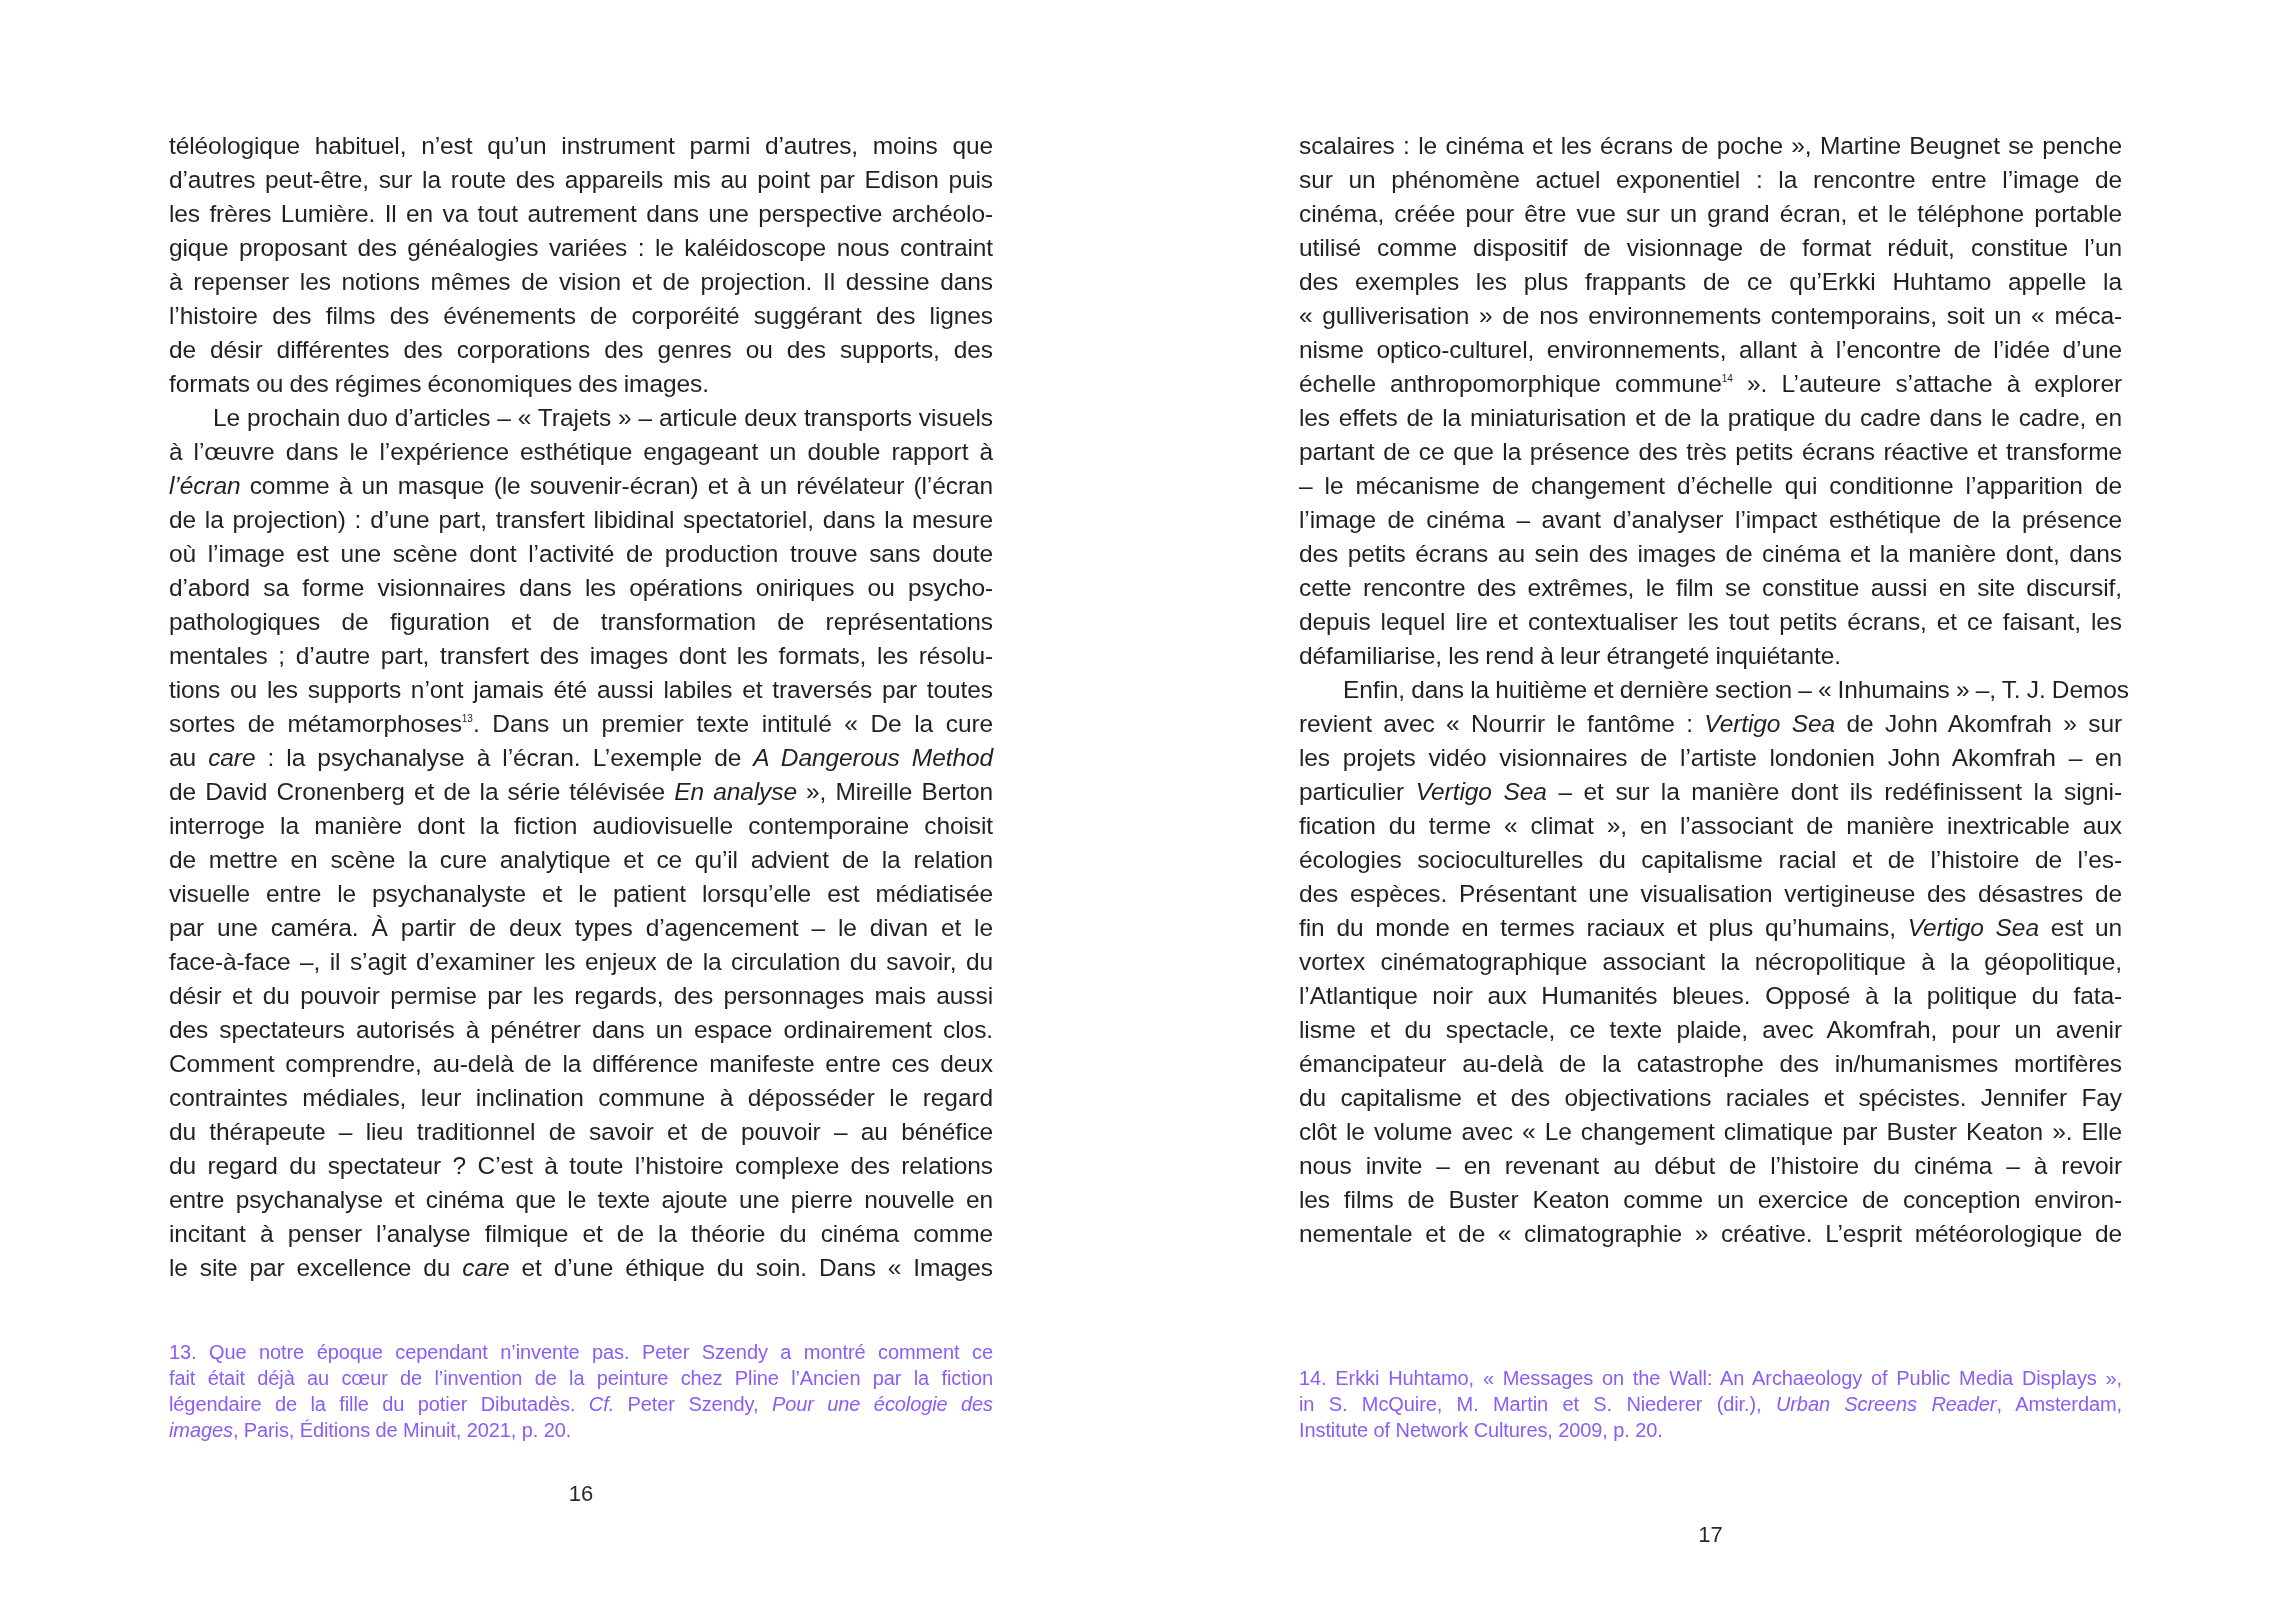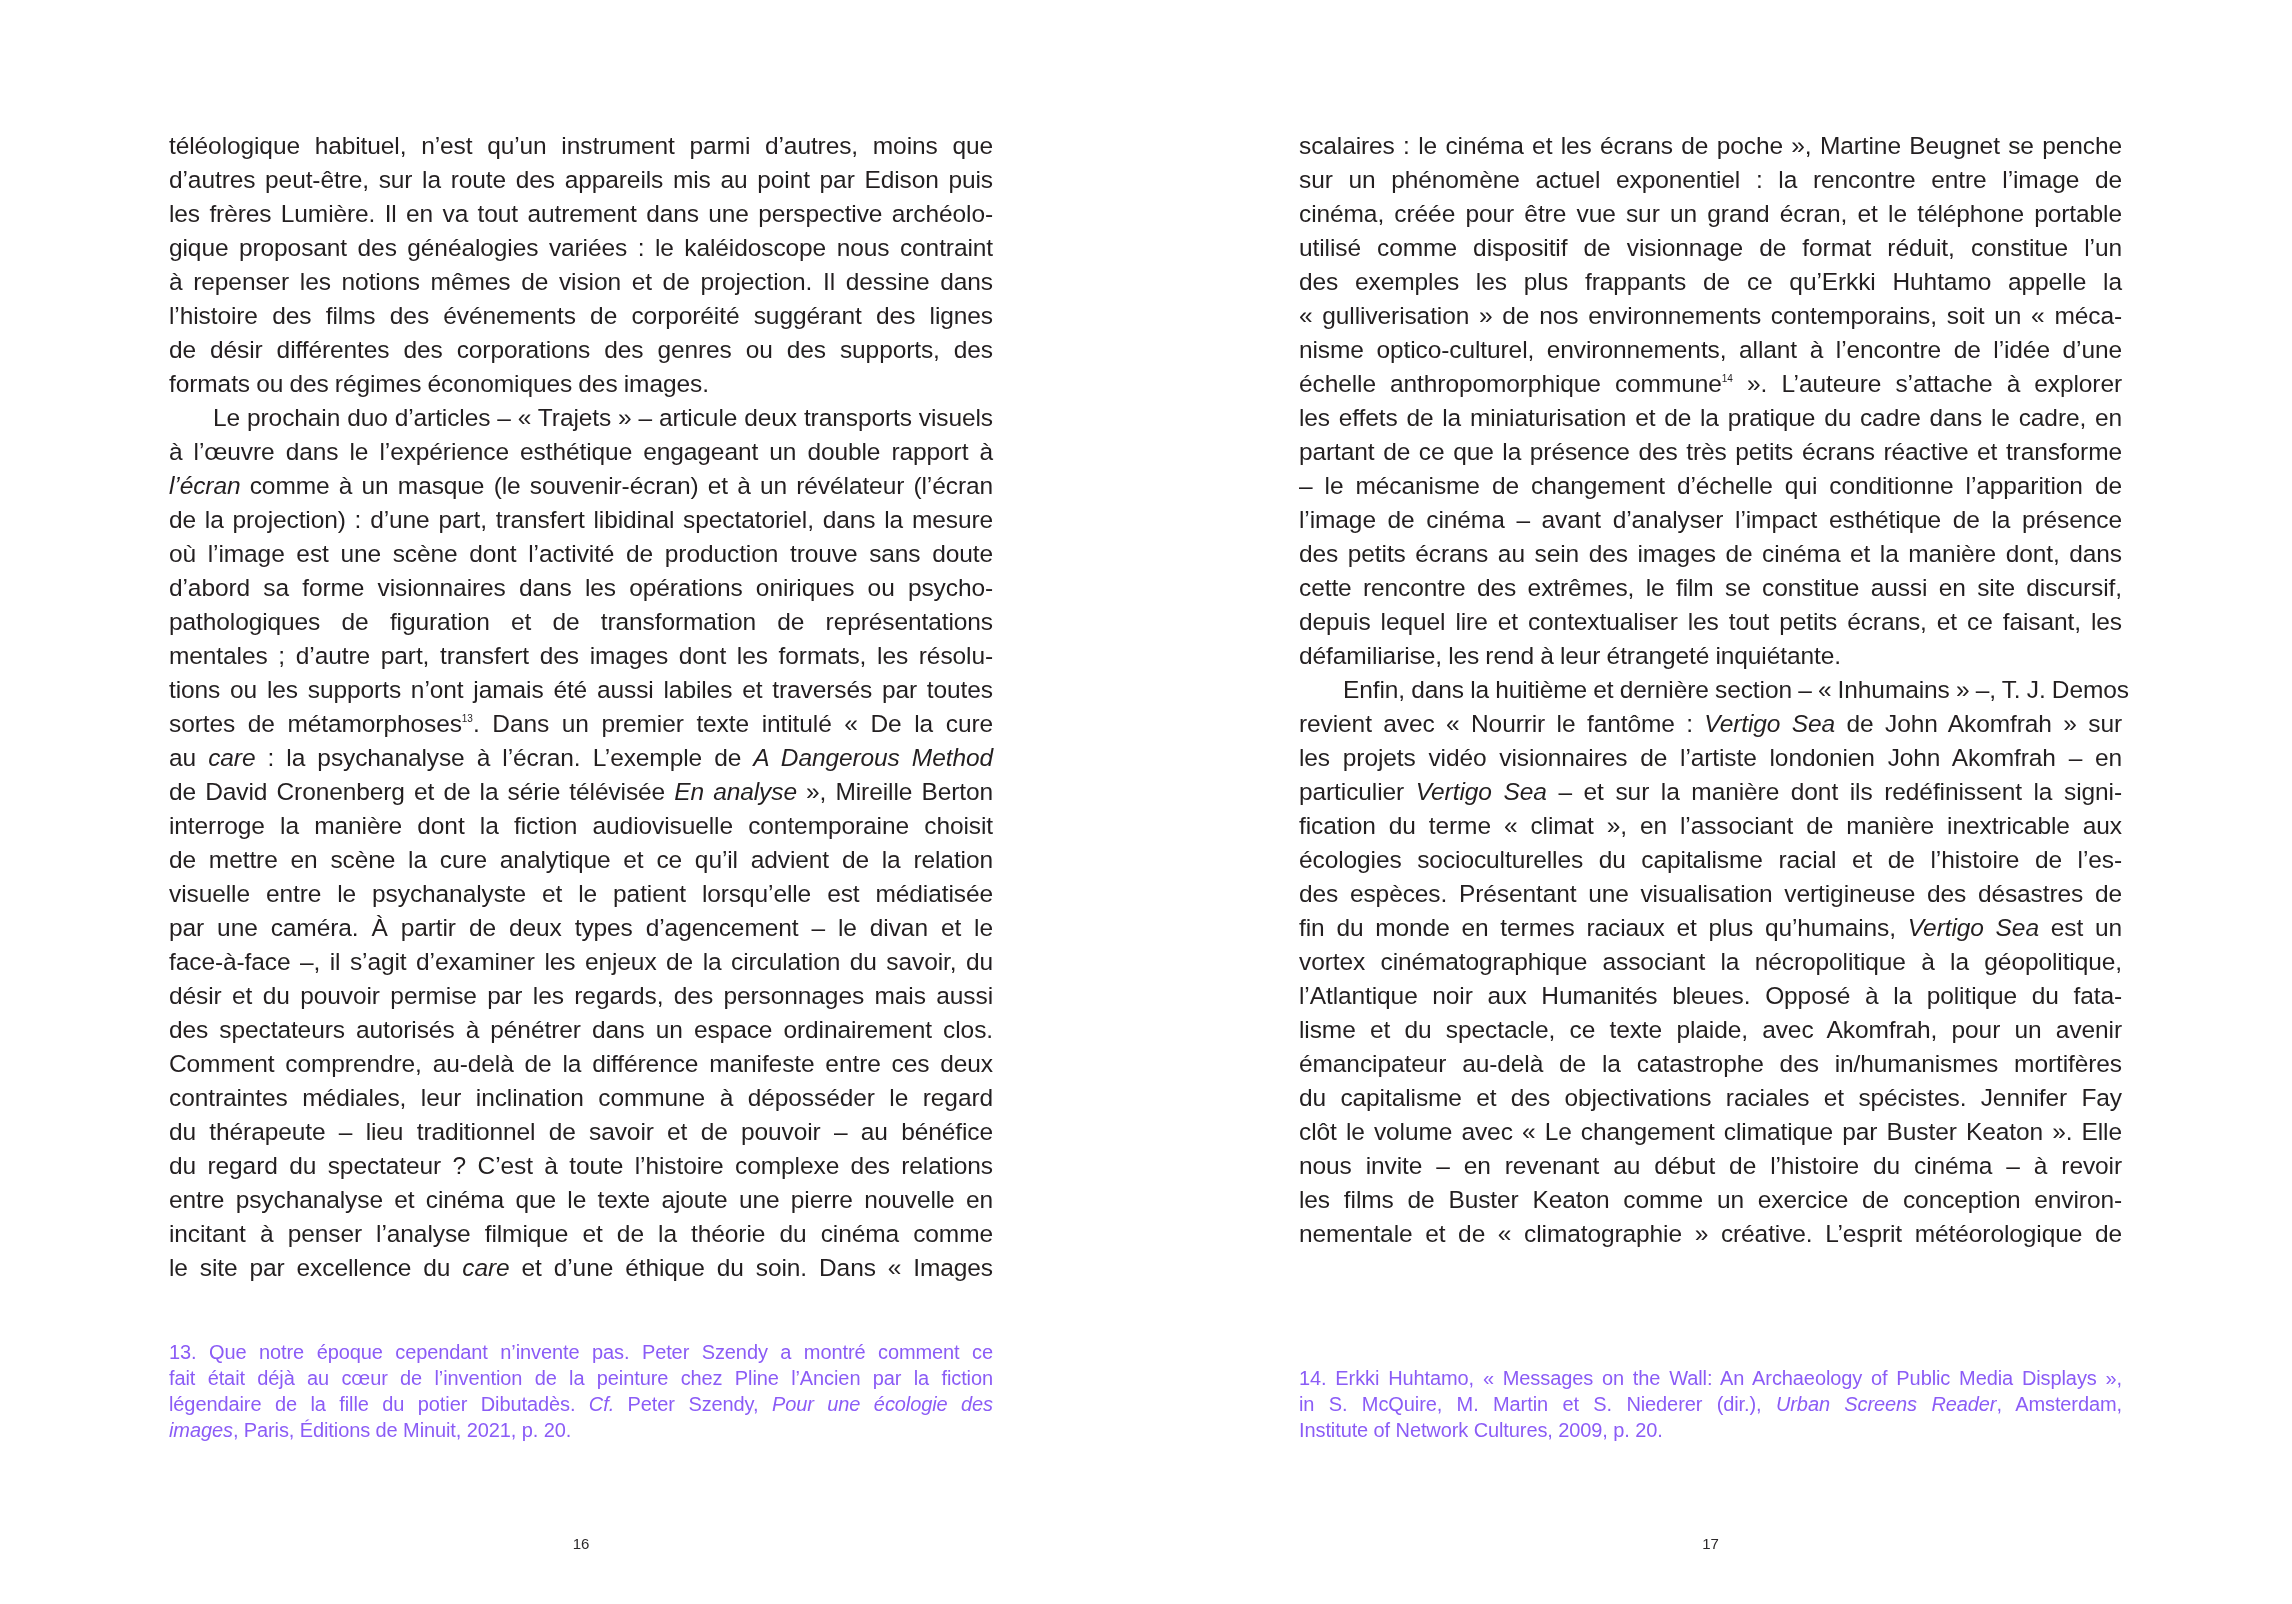--- a/index.html
+++ b/index.html
@@ -10,23 +10,23 @@
   .column { position: absolute; }
   .page-left .column { left: 169px; width: 824px; }
   .page-right .column { left: 153px; width: 823px; }
   .main-text { top: 129px; }
   .line { display: block; font-size: 24.5px; line-height: 34px; height: 34px; white-space: nowrap; text-align: justify; text-align-last: justify; letter-spacing: -0.1px; word-spacing: -0.5px; }
   .line.last { text-align: left; text-align-last: left; }
   .line.indent { text-indent: 44px; }
   .fn-line { display: block; font-size: 20px; line-height: 26px; height: 26px; white-space: nowrap; text-align: justify; text-align-last: justify; letter-spacing: -0.1px; color: #8b5cf6; }
   .fn-line.last { text-align: left; text-align-last: left; }
   .footnotes { bottom: 161px; }
-  .page-number { position: absolute; top: 1531px; font-size: 15px; line-height: 25px; text-align: center; color: #2b2829; }
+  .page-number { position: absolute; top: 1481px; font-size: 22px; line-height: 25px; text-align: center; color: #2b2829; }
   .page-left .page-number { left: 169px; width: 824px; }
-  .page-right .page-number { left: 153px; width: 823px; }
+  .page-right .page-number { left: 153px; width: 823px; margin-top: 41px; }
   i { font-style: italic; }
   sup { font-size: 10px; line-height: 0; vertical-align: 9.7px; letter-spacing: 0; }
 </style>
 </head>
 <body>
 
 <div class="page page-left">
   <div class="column main-text">
       <span class="line">téléologique habituel, n’est qu’un instrument parmi d’autres, moins que</span>
       <span class="line">d’autres peut-être, sur la route des appareils mis au point par Edison puis</span>

